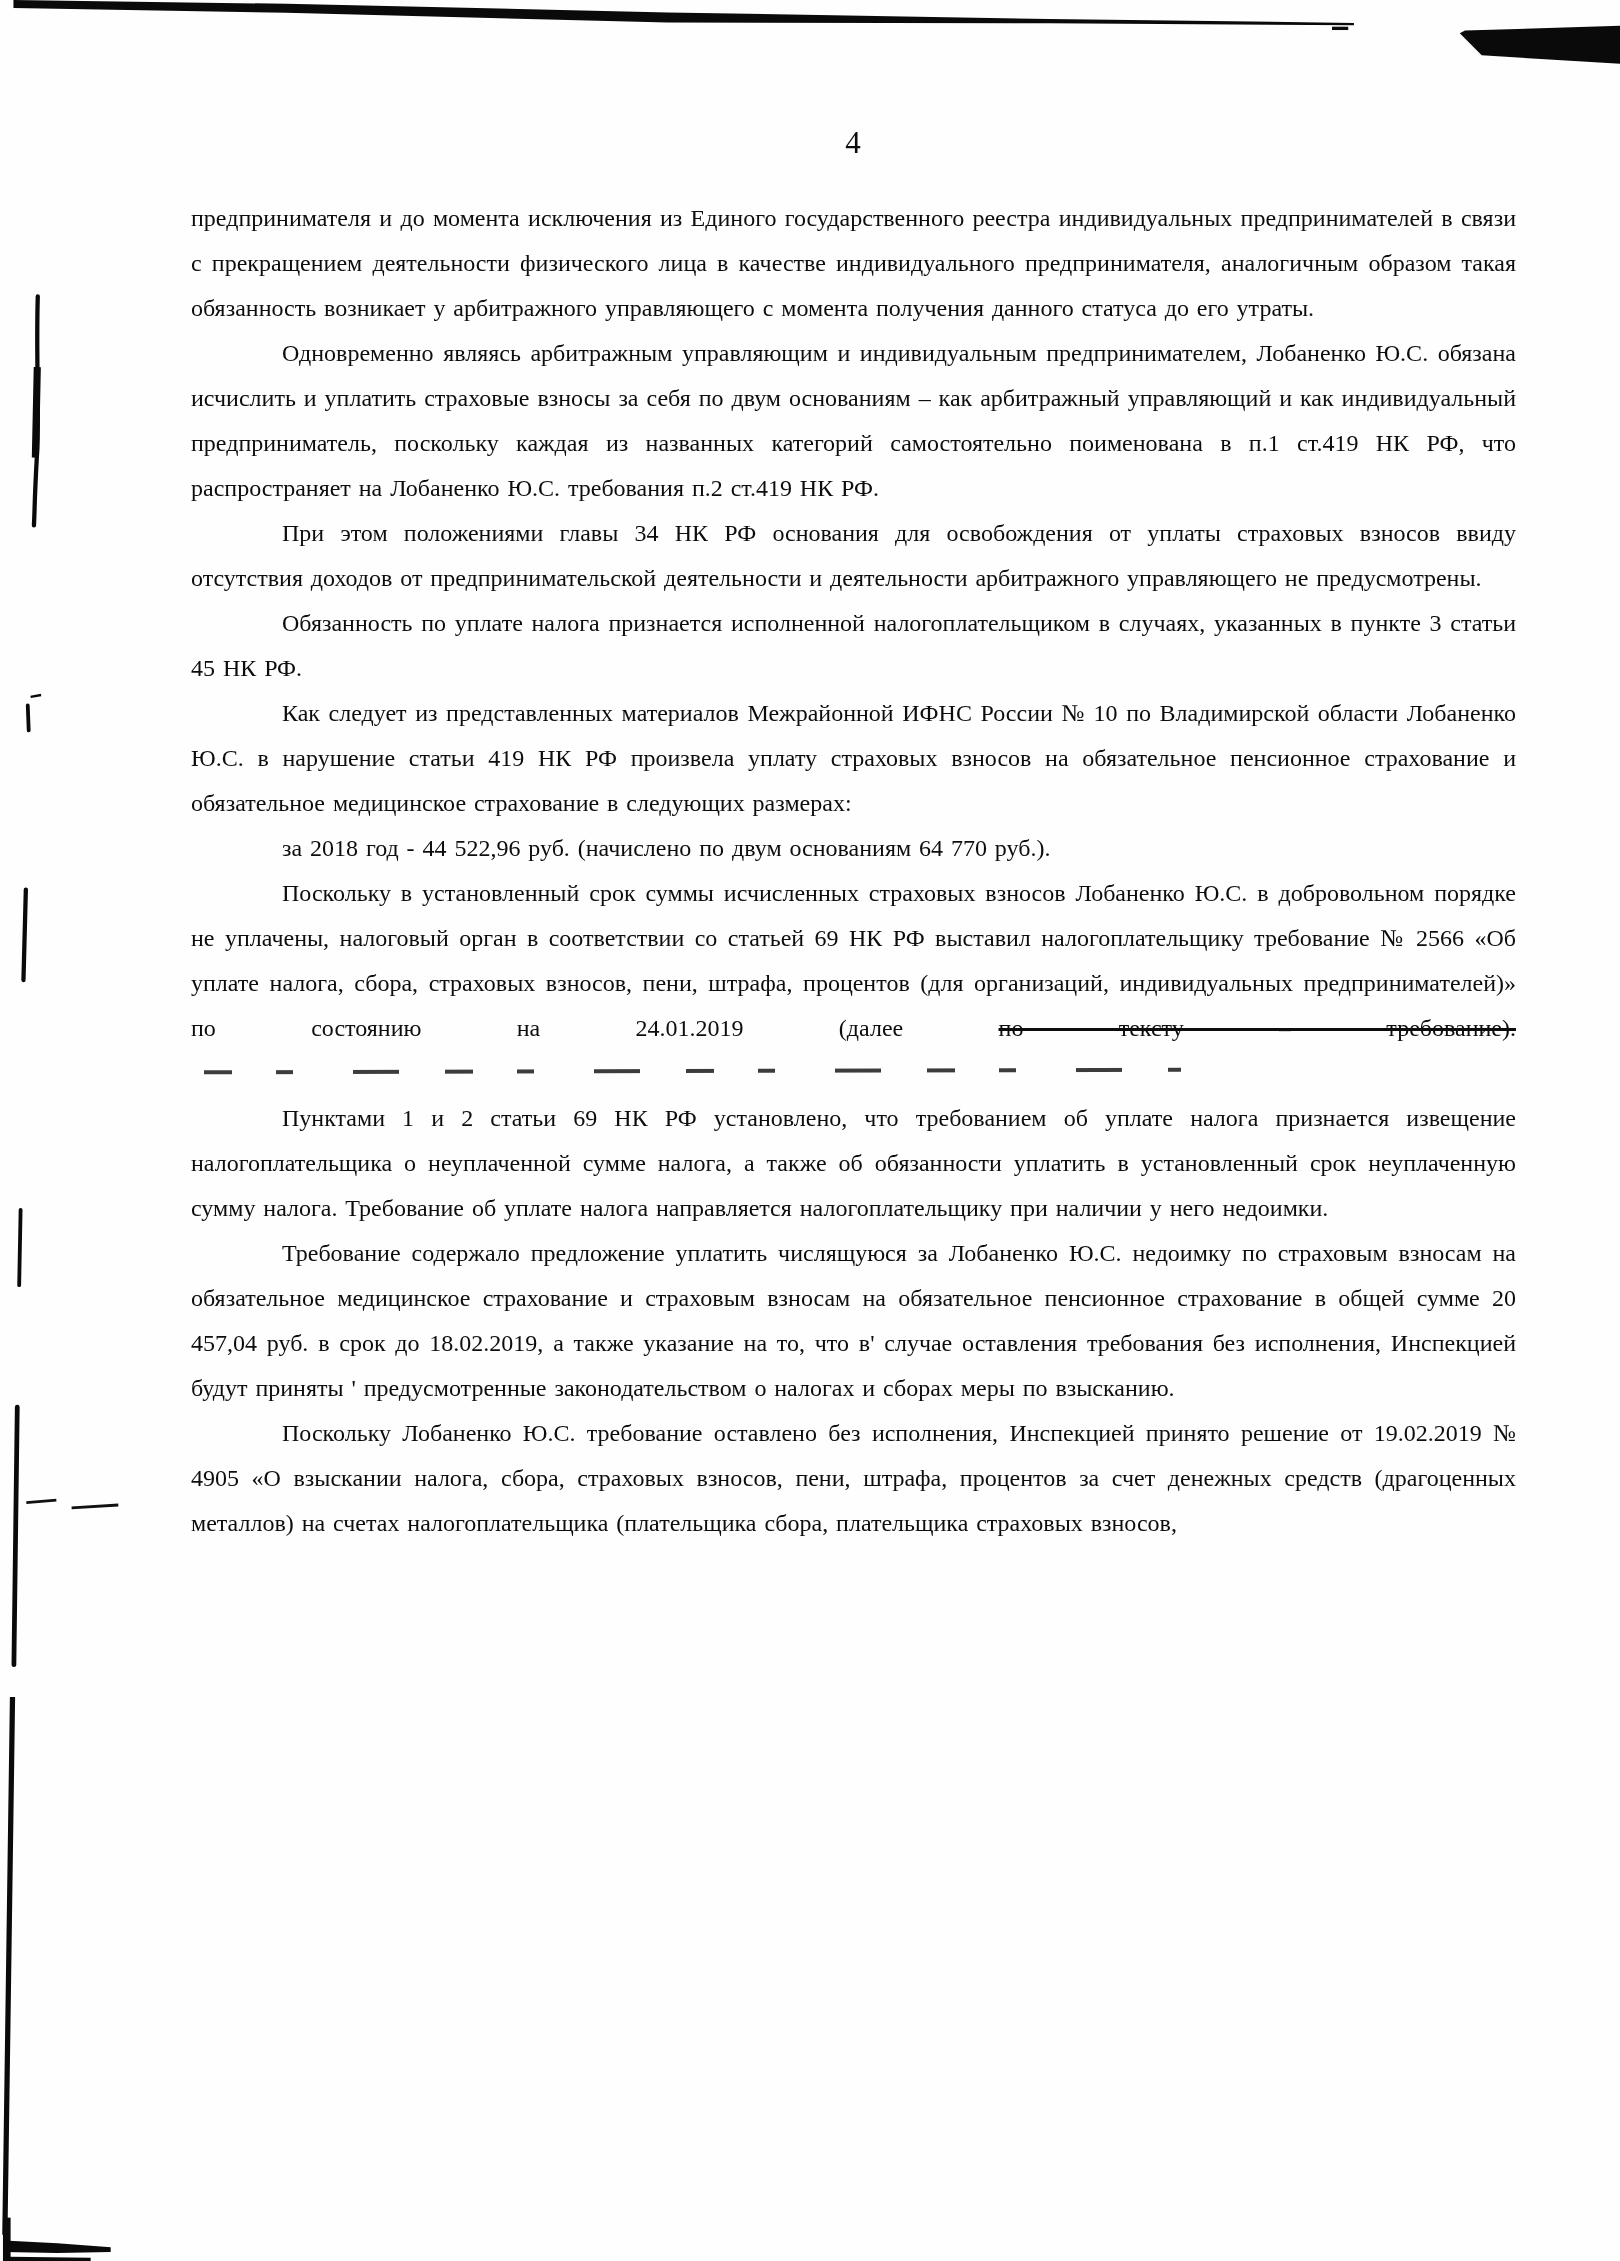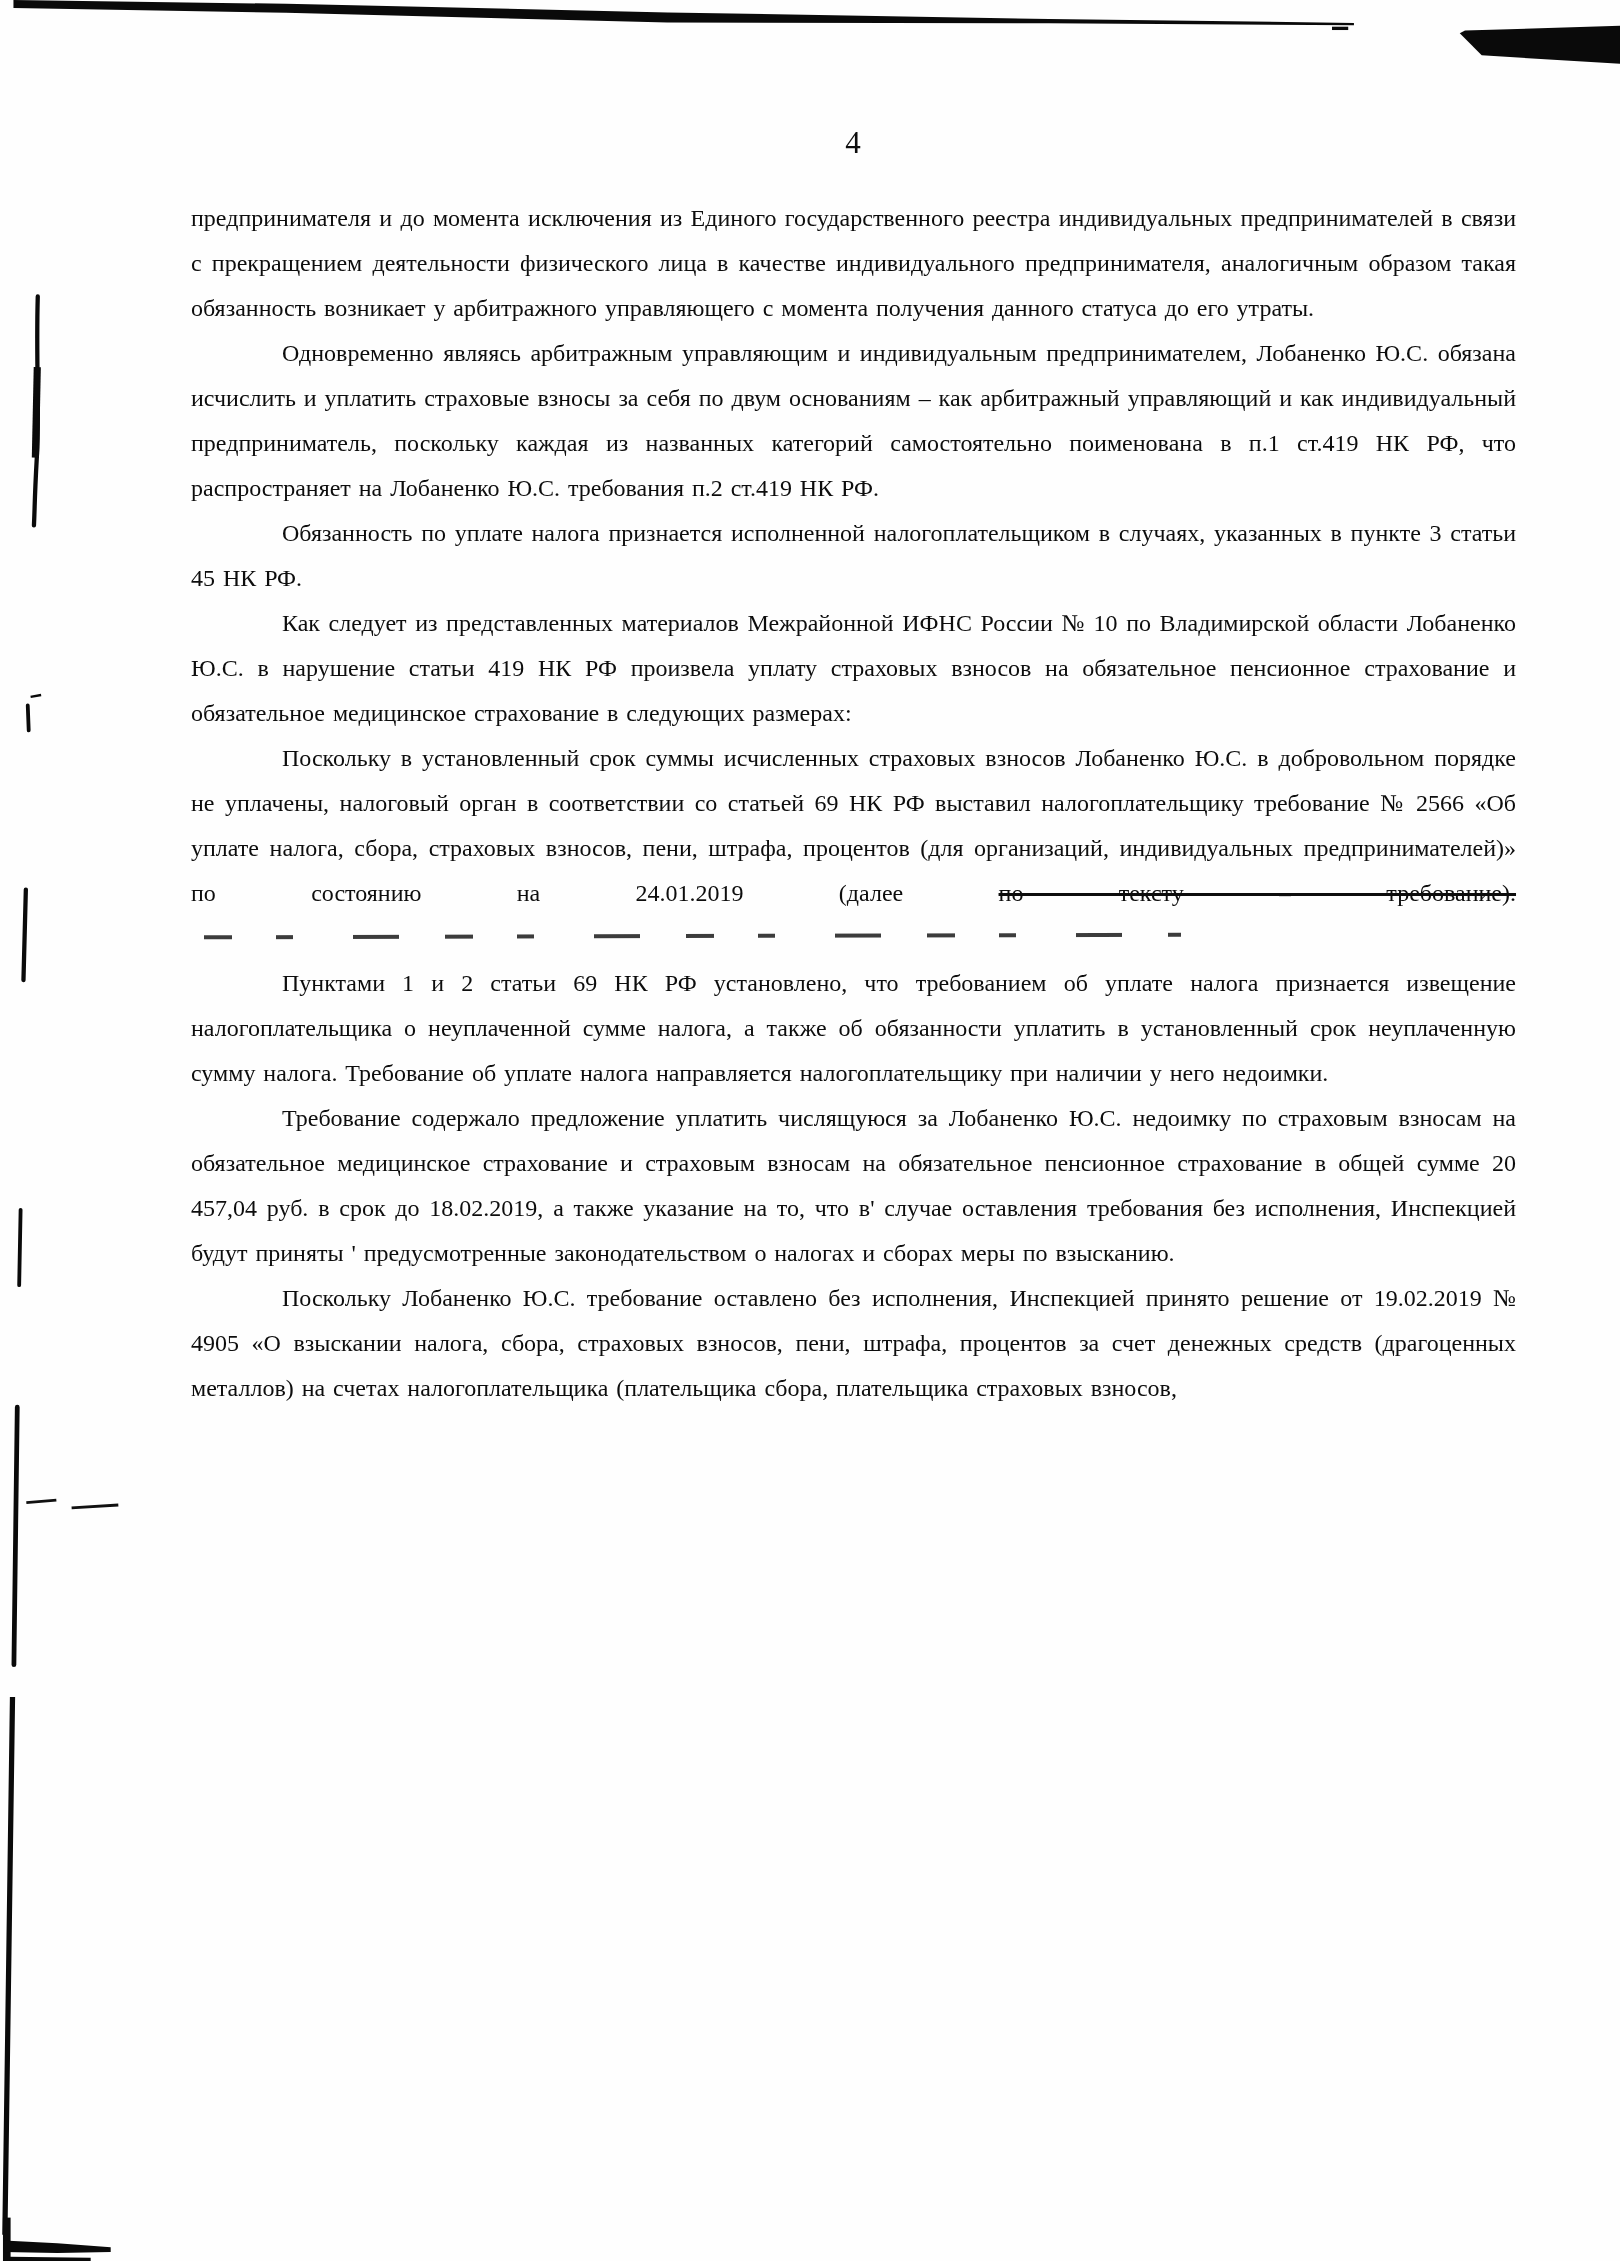--- a/index.html
+++ b/index.html
@@ -86,22 +86,24 @@
     <rect x="6" y="4652" width="16" height="91" fill="#0a0a0a"></rect>
     <polygon fill="#0a0a0a" points="8,4700 120,4706 232,4714 232,4724 120,4726 8,4724"></polygon>
     <polygon fill="#0a0a0a" points="20,4734 190,4736 190,4743 20,4743"></polygon>
   </svg>
 
   <div class="page-number">4</div>
 
   <div class="content">
     <p class="noindent">предпринимателя и до момента исключения из Единого государственного реестра индивидуальных предпринимателей в связи с прекращением деятельности физического лица в качестве индивидуального предпринимателя, аналогичным образом такая обязанность возникает у арбитражного управляющего с момента получения данного статуса до его утраты.</p>
     <p>Одновременно являясь арбитражным управляющим и индивидуальным предпринимателем, Лобаненко Ю.С. обязана исчислить и уплатить страховые взносы за себя по двум основаниям – как арбитражный управляющий и как индивидуальный предприниматель, поскольку каждая из названных категорий самостоятельно поименована в п.1 ст.419 НК РФ, что распространяет на Лобаненко Ю.С. требования п.2 ст.419 НК РФ.</p>
+    <p>При этом положениями главы 34 НК РФ основания для освобождения от уплаты страховых взносов ввиду отсутствия доходов от предпринимательской деятельности и деятельности арбитражного управляющего не предусмотрены.</p>
     <p>Обязанность по уплате налога признается исполненной налогоплательщиком в случаях, указанных в пункте 3 статьи 45 НК РФ.</p>
     <p>Как следует из представленных материалов Межрайонной ИФНС России № 10 по Владимирской области Лобаненко Ю.С. в нарушение статьи 419 НК РФ произвела уплату страховых взносов на обязательное пенсионное страхование и обязательное медицинское страхование в следующих размерах:</p>
+    <p>за 2018 год - 44 522,96 руб. (начислено по двум основаниям 64 770 руб.).</p>
     <p>
       <span>Поскольку в установленный срок суммы исчисленных страховых взносов Лобаненко Ю.С. в добровольном порядке не уплачены, налоговый орган в соответствии со статьей 69 НК РФ выставил налогоплательщику требование № 2566 «Об уплате налога, сбора, страховых взносов, пени, штрафа, процентов (для организаций, индивидуальных предпринимателей)» по состоянию на 24.01.2019 (далее</span>
       <span class="strike">по тексту – требование).</span><span class="dash-run"></span>
     </p>
     <p>Пунктами 1 и 2 статьи 69 НК РФ установлено, что требованием об уплате налога признается извещение налогоплательщика о неуплаченной сумме налога, а также об обязанности уплатить в установленный срок неуплаченную сумму налога. Требование об уплате налога направляется налогоплательщику при наличии у него недоимки.</p>
     <p>Требование содержало предложение уплатить числящуюся за Лобаненко Ю.С. недоимку по страховым взносам на обязательное медицинское страхование и страховым взносам на обязательное пенсионное страхование в общей сумме 20 457,04 руб. в срок до 18.02.2019, а также указание на то, что в' случае оставления требования без исполнения, Инспекцией будут приняты ' предусмотренные законодательством о налогах и сборах меры по взысканию.</p>
     <p>Поскольку Лобаненко Ю.С. требование оставлено без исполнения, Инспекцией принято решение от 19.02.2019 № 4905 «О взыскании налога, сбора, страховых взносов, пени, штрафа, процентов за счет денежных средств (драгоценных металлов) на счетах налогоплательщика (плательщика сбора, плательщика страховых взносов,</p>
   </div>
 
 </div>

